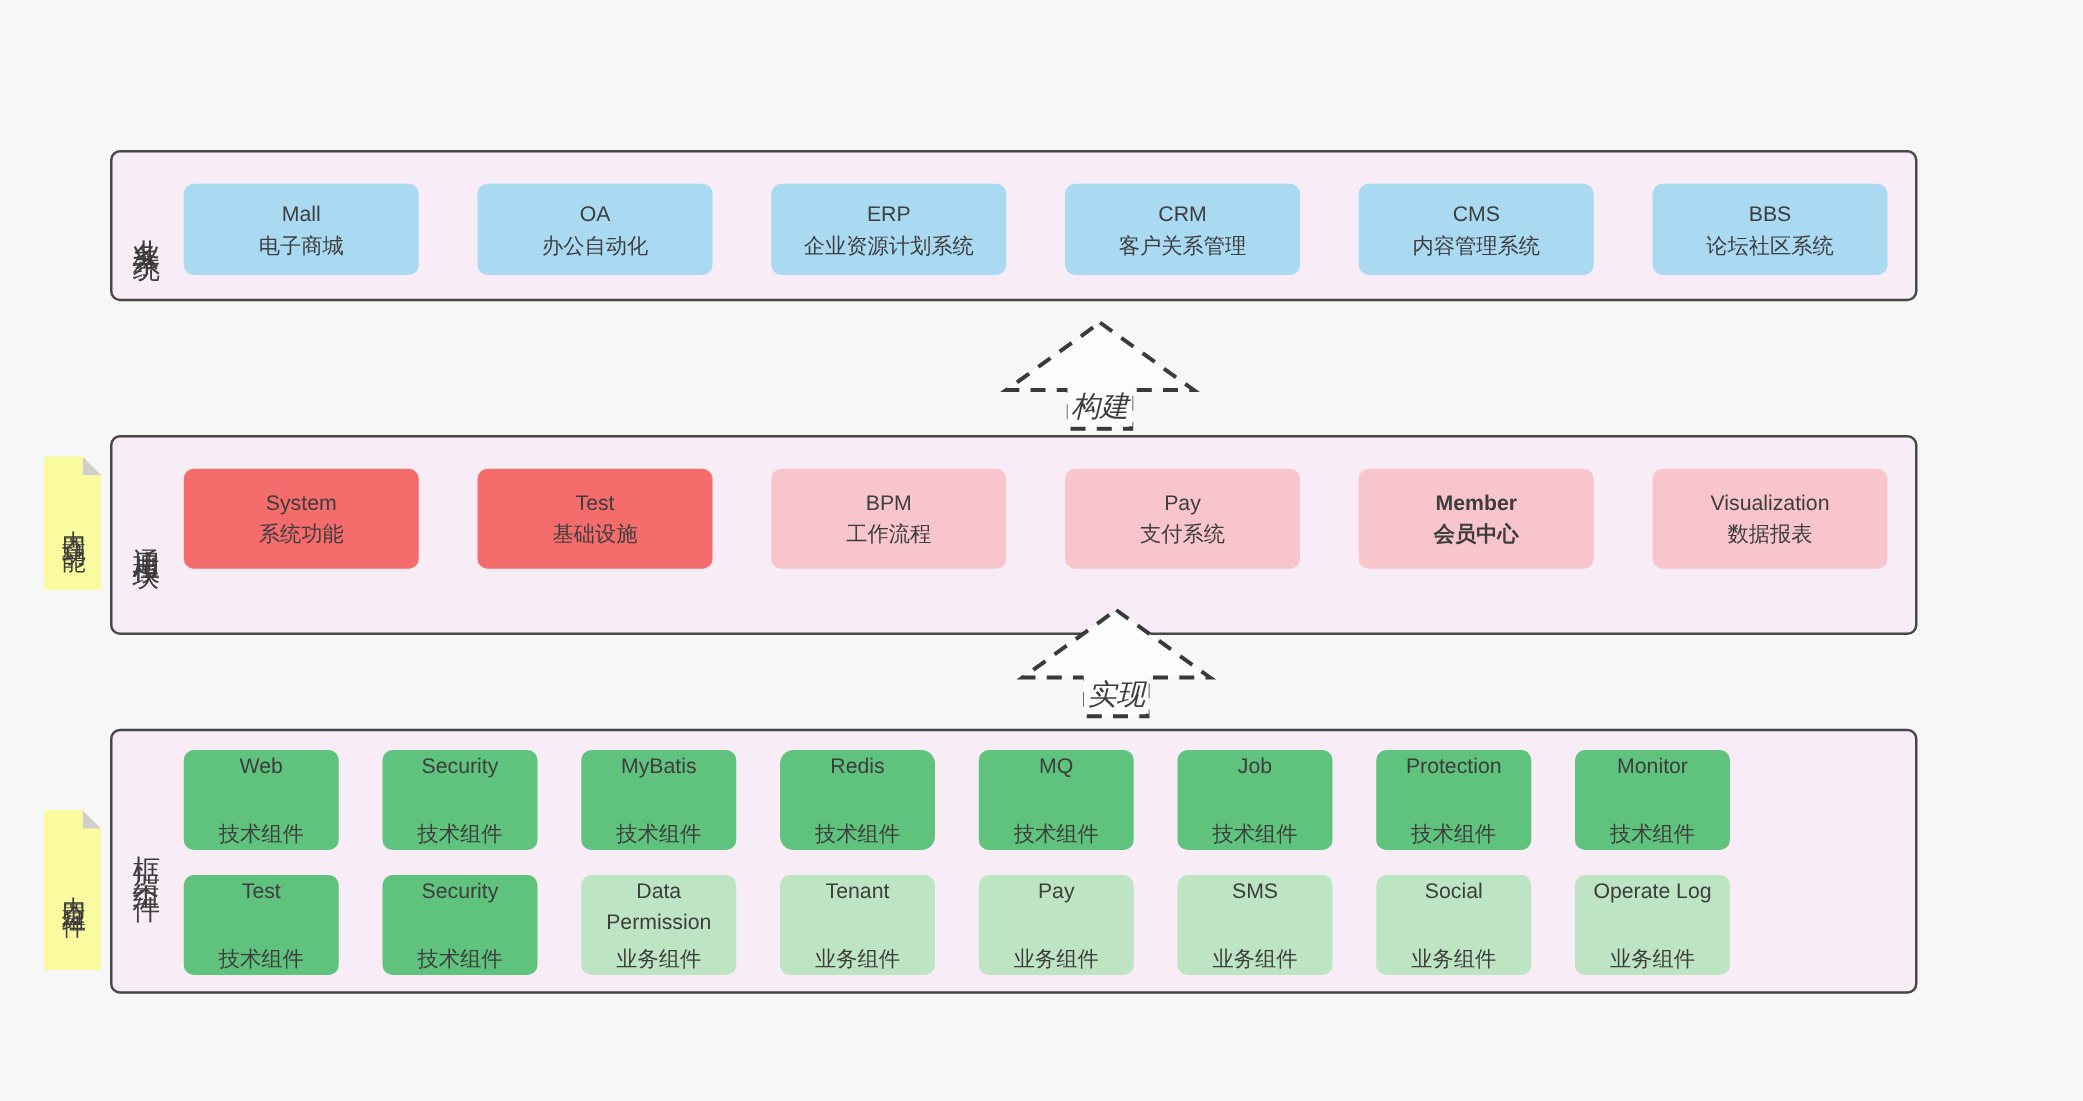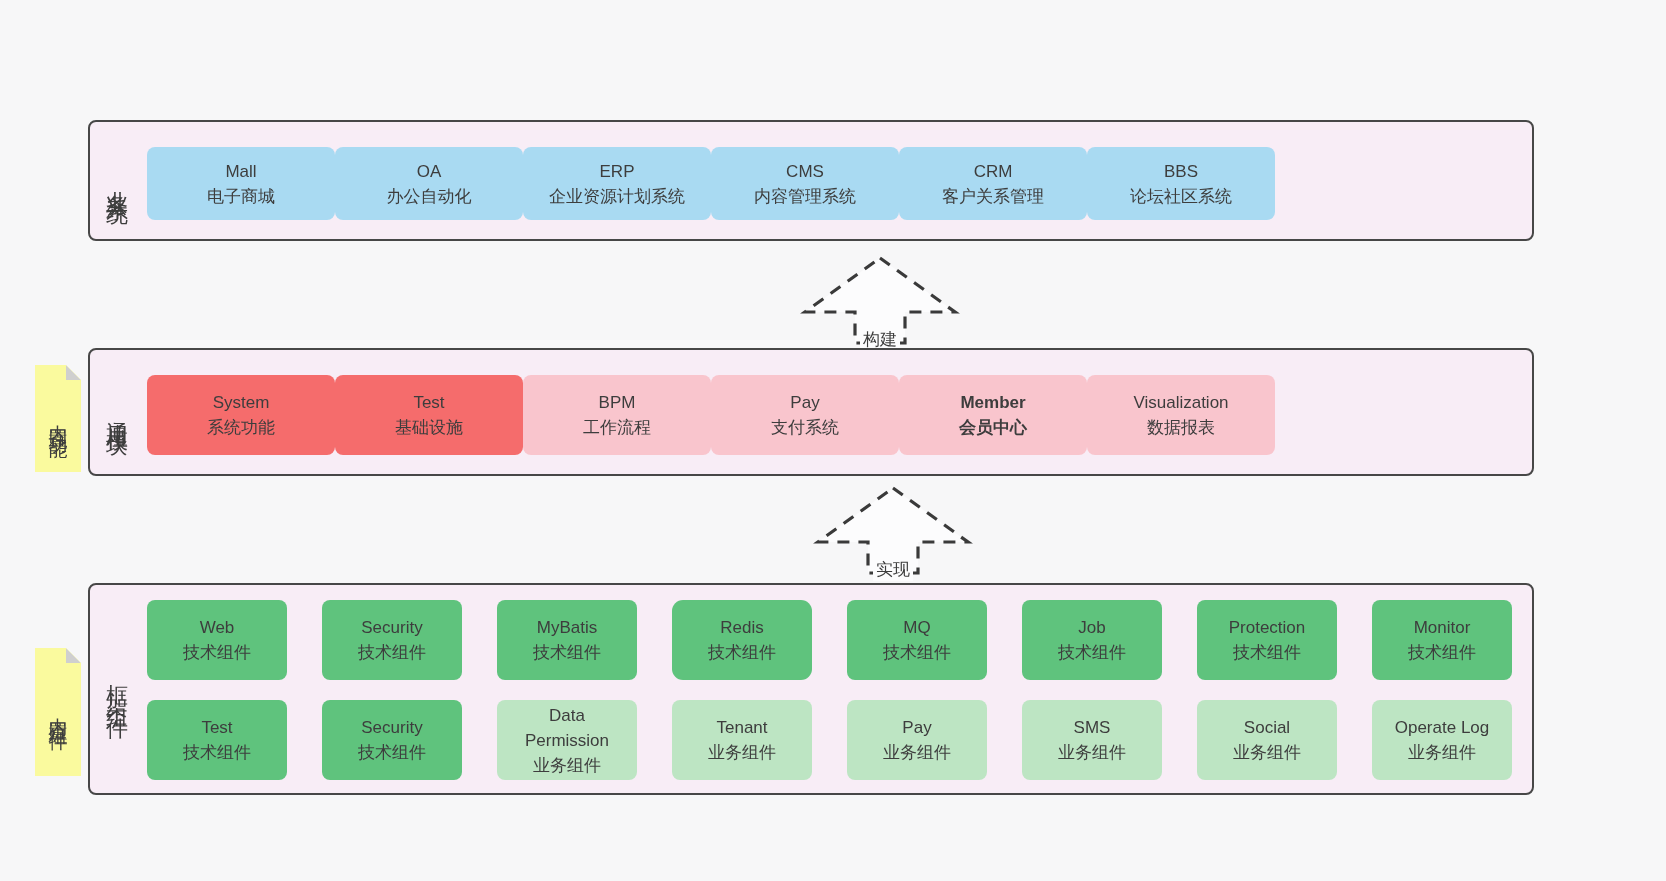--- a/index.html
+++ b/index.html
@@ -13,37 +13,37 @@
     background:var(--page-bg);
     font-family:"Liberation Sans", sans-serif;color:var(--text);
   }
   .layer{
     position:absolute;left:88px;width:1446px;
     background:var(--container-bg);
     border:2px solid var(--container-border);
     border-radius:8px;
   }
   .layer-business{top:120px;height:121px;}
-  .layer-modules{top:348px;height:128px;}
+  .layer-modules{top:348px;height:160px;}
   .layer-components{top:583px;height:212px;}
   .side-label{
     position:absolute;left:12px;top:50%;transform:translateY(-50%);
     writing-mode:vertical-rl;text-orientation:upright;
     font-size:22px;color:var(--text);white-space:nowrap;
   }
   .ls-tight{letter-spacing:4px;}
   .ls-wide{letter-spacing:11px;}
   .boxes-row{position:absolute;display:flex;}
-  .row-six{left:57px;top:25px;}
+  .row-six{left:57px;top:25px;gap:47px;}
   .layer-business .row-six .box{width:188px;height:73px;}
   .layer-modules .row-six .box{width:188px;height:80px;}
   .row-eight{left:57px;gap:35px;}
   .row-eight-1{top:15px;}
   .row-eight-2{top:115px;}
-  .row-eight .box{width:140px;height:80px;padding:0 12px;}
+  .row-eight .box{width:124px;height:80px;padding:0 12px;justify-content:space-between;}
   .box{
     border-radius:8px;display:flex;flex-direction:column;
     align-items:center;justify-content:center;text-align:center;
     font-size:17px;line-height:25px;color:var(--text);
   }
   .sticky{
     position:absolute;left:35px;width:46px;background:var(--yellow);
     clip-path:polygon(0 0, calc(100% - 15px) 0, 100% 15px, 100% 100%, 0 100%);
   }
   .sticky-modules{top:365px;height:107px;}
@@ -56,23 +56,23 @@
   .sticky .sticky-text{
     position:absolute;left:50%;top:50%;transform:translate(-50%,-50%);
     writing-mode:vertical-rl;text-orientation:upright;
     font-size:19px;letter-spacing:5px;white-space:nowrap;color:var(--text);
   }
   .arrow{position:absolute;width:160px;height:92px;}
   .arrow-build{left:800px;top:255px;}
   .arrow-implement{left:813px;top:485px;}
   .arrow svg{display:block;width:160px;height:92px;}
   .arrow-label{
-    position:absolute;left:50%;top:73px;transform:translateX(-50%);
-    background:var(--arrow-fill);padding:0 3px;font-size:17px;
-    white-space:nowrap;color:var(--text);
+    position:absolute;left:50%;top:55px;transform:translateX(-50%);
+    background:var(--arrow-fill);padding:0 3px;font-size:23px;
+    white-space:nowrap;color:var(--text);font-style:italic;
   }
 </style>
 </head>
 <body>
 
 <div class="layer layer-business">
   <div class="side-label ls-tight">业务系统</div>
   <div class="boxes-row row-six">
       <div class="box" style="background: rgb(169, 218, 242);">
         <div>Mall</div>
@@ -80,26 +80,26 @@
       </div>
       <div class="box" style="background: rgb(169, 218, 242);">
         <div>OA</div>
         <div>办公自动化</div>
       </div>
       <div class="box" style="background: rgb(169, 218, 242);">
         <div>ERP</div>
         <div>企业资源计划系统</div>
       </div>
       <div class="box" style="background: rgb(169, 218, 242);">
+        <div>CRM</div>
+        <div>客户关系管理</div>
+      </div>
+      <div class="box" style="background: rgb(169, 218, 242);">
         <div>CMS</div>
         <div>内容管理系统</div>
-      </div>
-      <div class="box" style="background: rgb(169, 218, 242);">
-        <div>CRM</div>
-        <div>客户关系管理</div>
       </div>
       <div class="box" style="background: rgb(169, 218, 242);">
         <div>BBS</div>
         <div>论坛社区系统</div>
       </div>
     </div>
 </div>
 
 <div class="arrow arrow-build">
   <svg viewBox="0 0 160 92">

